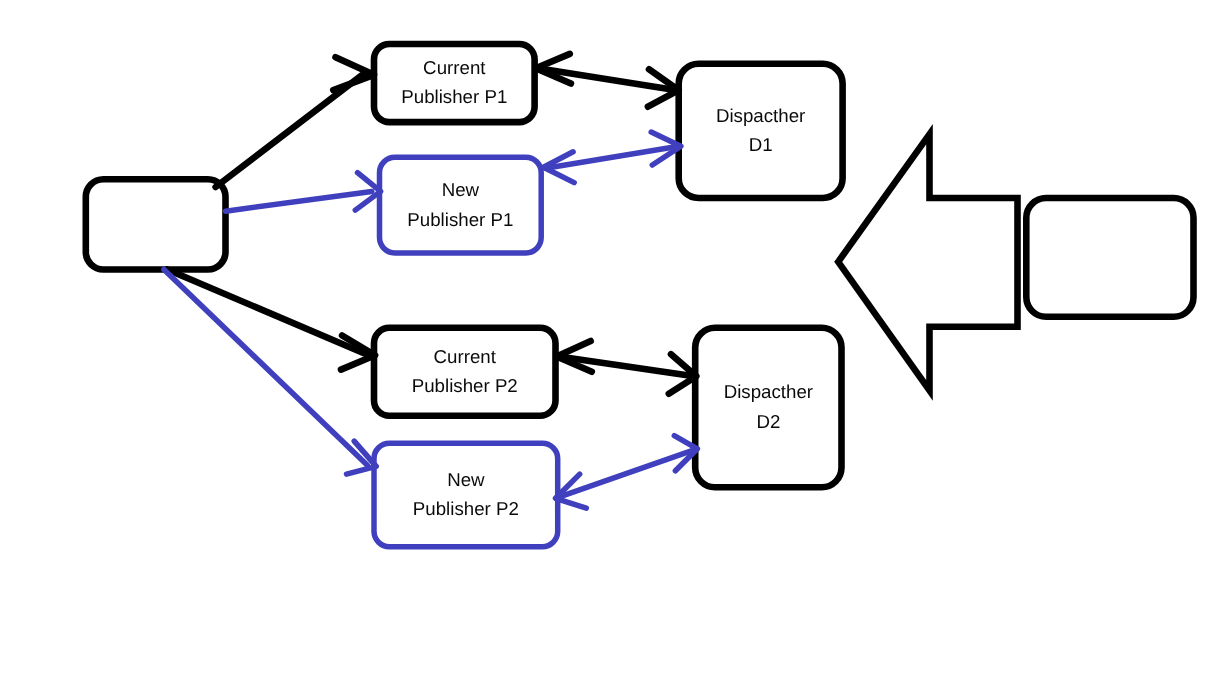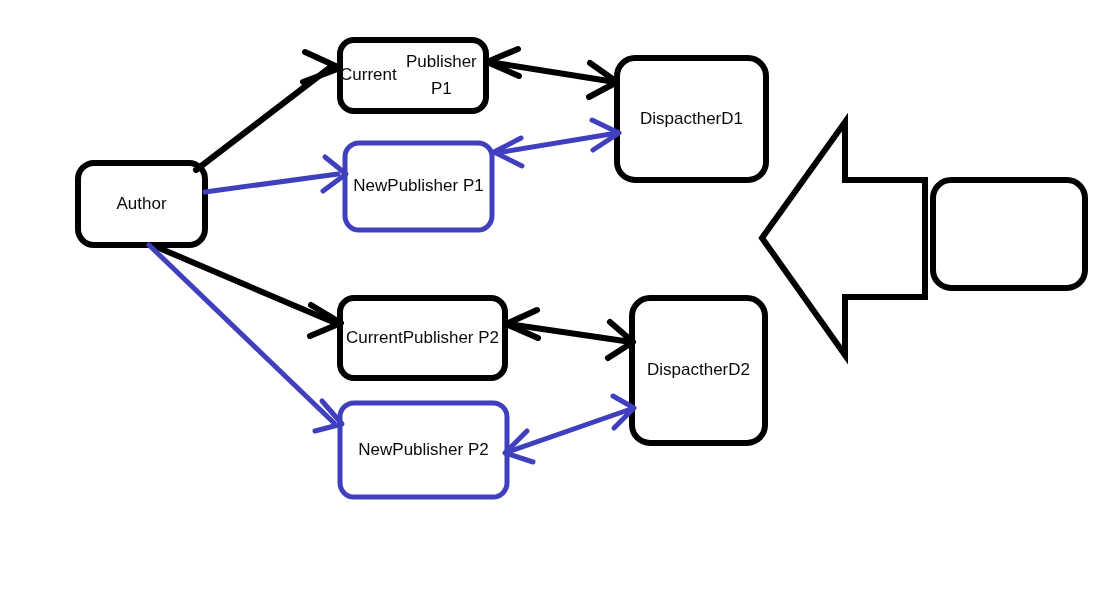--- a/index.html
+++ b/index.html
@@ -21,21 +21,21 @@
   #diagram-svg {
     position: absolute;
     left: 0;
     top: 0;
     width: 1113px;
     height: 616px;
   }
   .node-label {
     position: absolute;
     display: flex;
-    flex-direction: row;
+    flex-direction: column;
     align-items: center;
     justify-content: center;
     text-align: center;
     font-family: "Liberation Sans", sans-serif;
     font-size: 17px;
     line-height: 1.55;
     color: #0a0a0a;
     pointer-events: none;
     white-space: pre-line;
   }
@@ -106,23 +106,20 @@
 
     <g>
       <line x1="508" y1="452" x2="631" y2="409" stroke="#4040bf" stroke-width="5" stroke-linecap="round"></line>
       <polyline points="527,431 505,453 533,462" fill="none" stroke="#4040bf" stroke-width="5" stroke-linecap="round" stroke-linejoin="round"></polyline>
       <polyline points="613,396 634,408 614,428" fill="none" stroke="#4040bf" stroke-width="5" stroke-linecap="round" stroke-linejoin="round"></polyline>
     </g>
 
     <polygon points="762,238 845,122 845,180 925,180 925,297 845,297 845,355" fill="none" stroke="#000000" stroke-width="6" stroke-linejoin="miter"></polygon>
   </svg>
 
-  <div class="node-label" style="left:78px; top:163px; width:127px; height:82px;">
-    <span>Author</span>
-  </div>
 
   <div class="node-label" style="left:340px; top:40px; width:146px; height:71px;">
     <span>Current</span>
     <span>Publisher P1</span>
   </div>
 
   <div class="node-label" style="left:345px; top:143px; width:147px; height:87px;">
     <span>New</span>
     <span>Publisher P1</span>
   </div>

